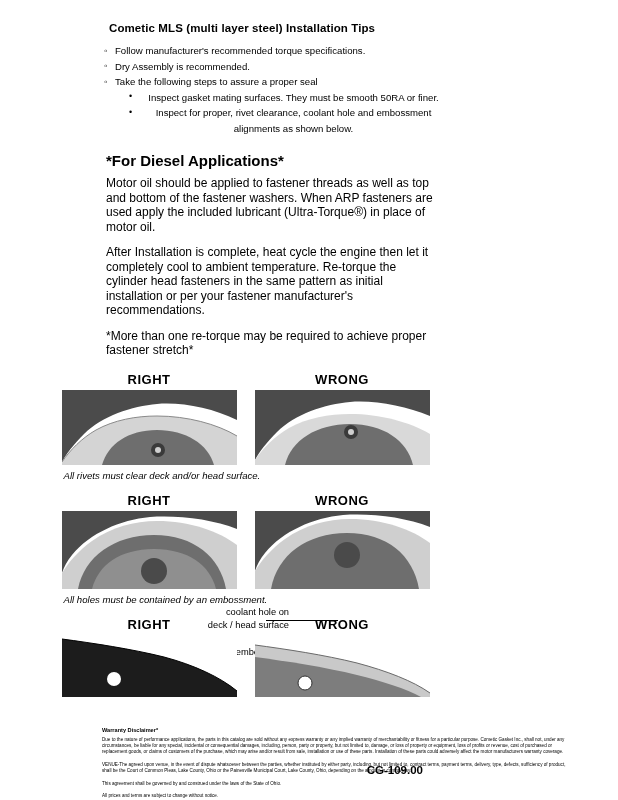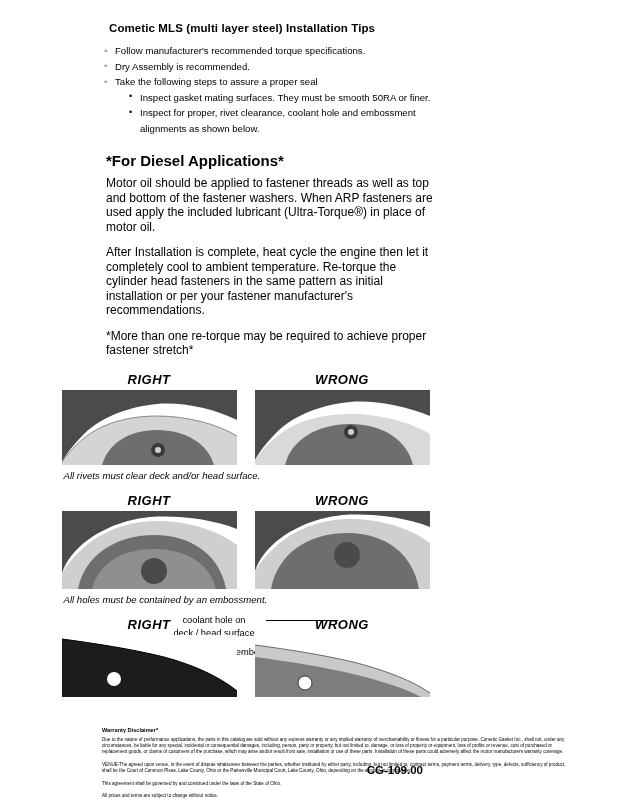--- a/index.html
+++ b/index.html
@@ -84,21 +84,20 @@
     margin-top: 14px;
     position: relative;
   }
   .figrow {
     display: flex;
     justify-content: center;
     gap: 18px;
   }
   .figcol {
     width: 175px;
-    font-style: italic;
   }
   .figlabel {
     text-align: center;
     font-size: 13px;
     font-weight: bold;
     letter-spacing: 0.5px;
     margin-bottom: 3px;
   }
   .figbox {
     width: 175px;
@@ -168,21 +167,21 @@
 
 <div class="page">
 
   <h1 class="title">Cometic MLS (multi layer steel) Installation Tips</h1>
 
   <ul class="bullets">
     <li>Follow manufacturer's recommended torque specifications.</li>
     <li>Dry Assembly is recommended.</li>
     <li>Take the following steps to assure a proper seal</li>
   </ul>
-  <ul class="subbullets" style="margin-left:84px;">
+  <ul class="subbullets" style="margin-left:84px;text-align:center;">
     <li>Inspect gasket mating surfaces.  They must be smooth 50RA or finer.</li>
     <li>Inspect for proper, rivet clearance, coolant hole and embossment alignments as shown below.</li>
   </ul>
 
   <h2 class="section">*For Diesel Applications*</h2>
   <p class="body">Motor oil should be applied to fastener threads as well as top and bottom of the fastener washers. When ARP fasteners are used apply the included lubricant (Ultra-Torque®) in place of motor oil.</p>
   <p class="body">After Installation is complete, heat cycle the engine then let it completely cool to ambient temperature. Re-torque the cylinder head fasteners in the same pattern as initial installation or per your fastener manufacturer's recommendations.</p>
   <p class="body tight">*More than one re-torque may be required to achieve proper fastener stretch*</p>
 
   <div class="figures">
@@ -218,21 +217,21 @@
     </div>
     <div class="caption-row">
       <div class="caption-inner">
         <p class="figcaption">All rivets must clear deck and/or head surface.</p>
       </div>
     </div>
 
     <div style="position:relative; margin-top:12px;">
 
       <div class="callouts">
-        <div style="position:absolute; right:0; top:26px; width:150px;text-align:center;">
+        <div style="position:absolute; right:0; top:18px; width:150px;">
           <div>coolant hole on</div>
           <div>deck / head surface</div>
         </div>
         <div style="position:absolute; right:0; top:58px; width:150px;">
           <div>gasket embossment</div>
         </div>
         <div class="callout-line" style="left:152px; top:32px; width:72px;"></div>
         <div class="callout-line" style="left:152px; top:65px; width:82px;"></div>
       </div>
 

